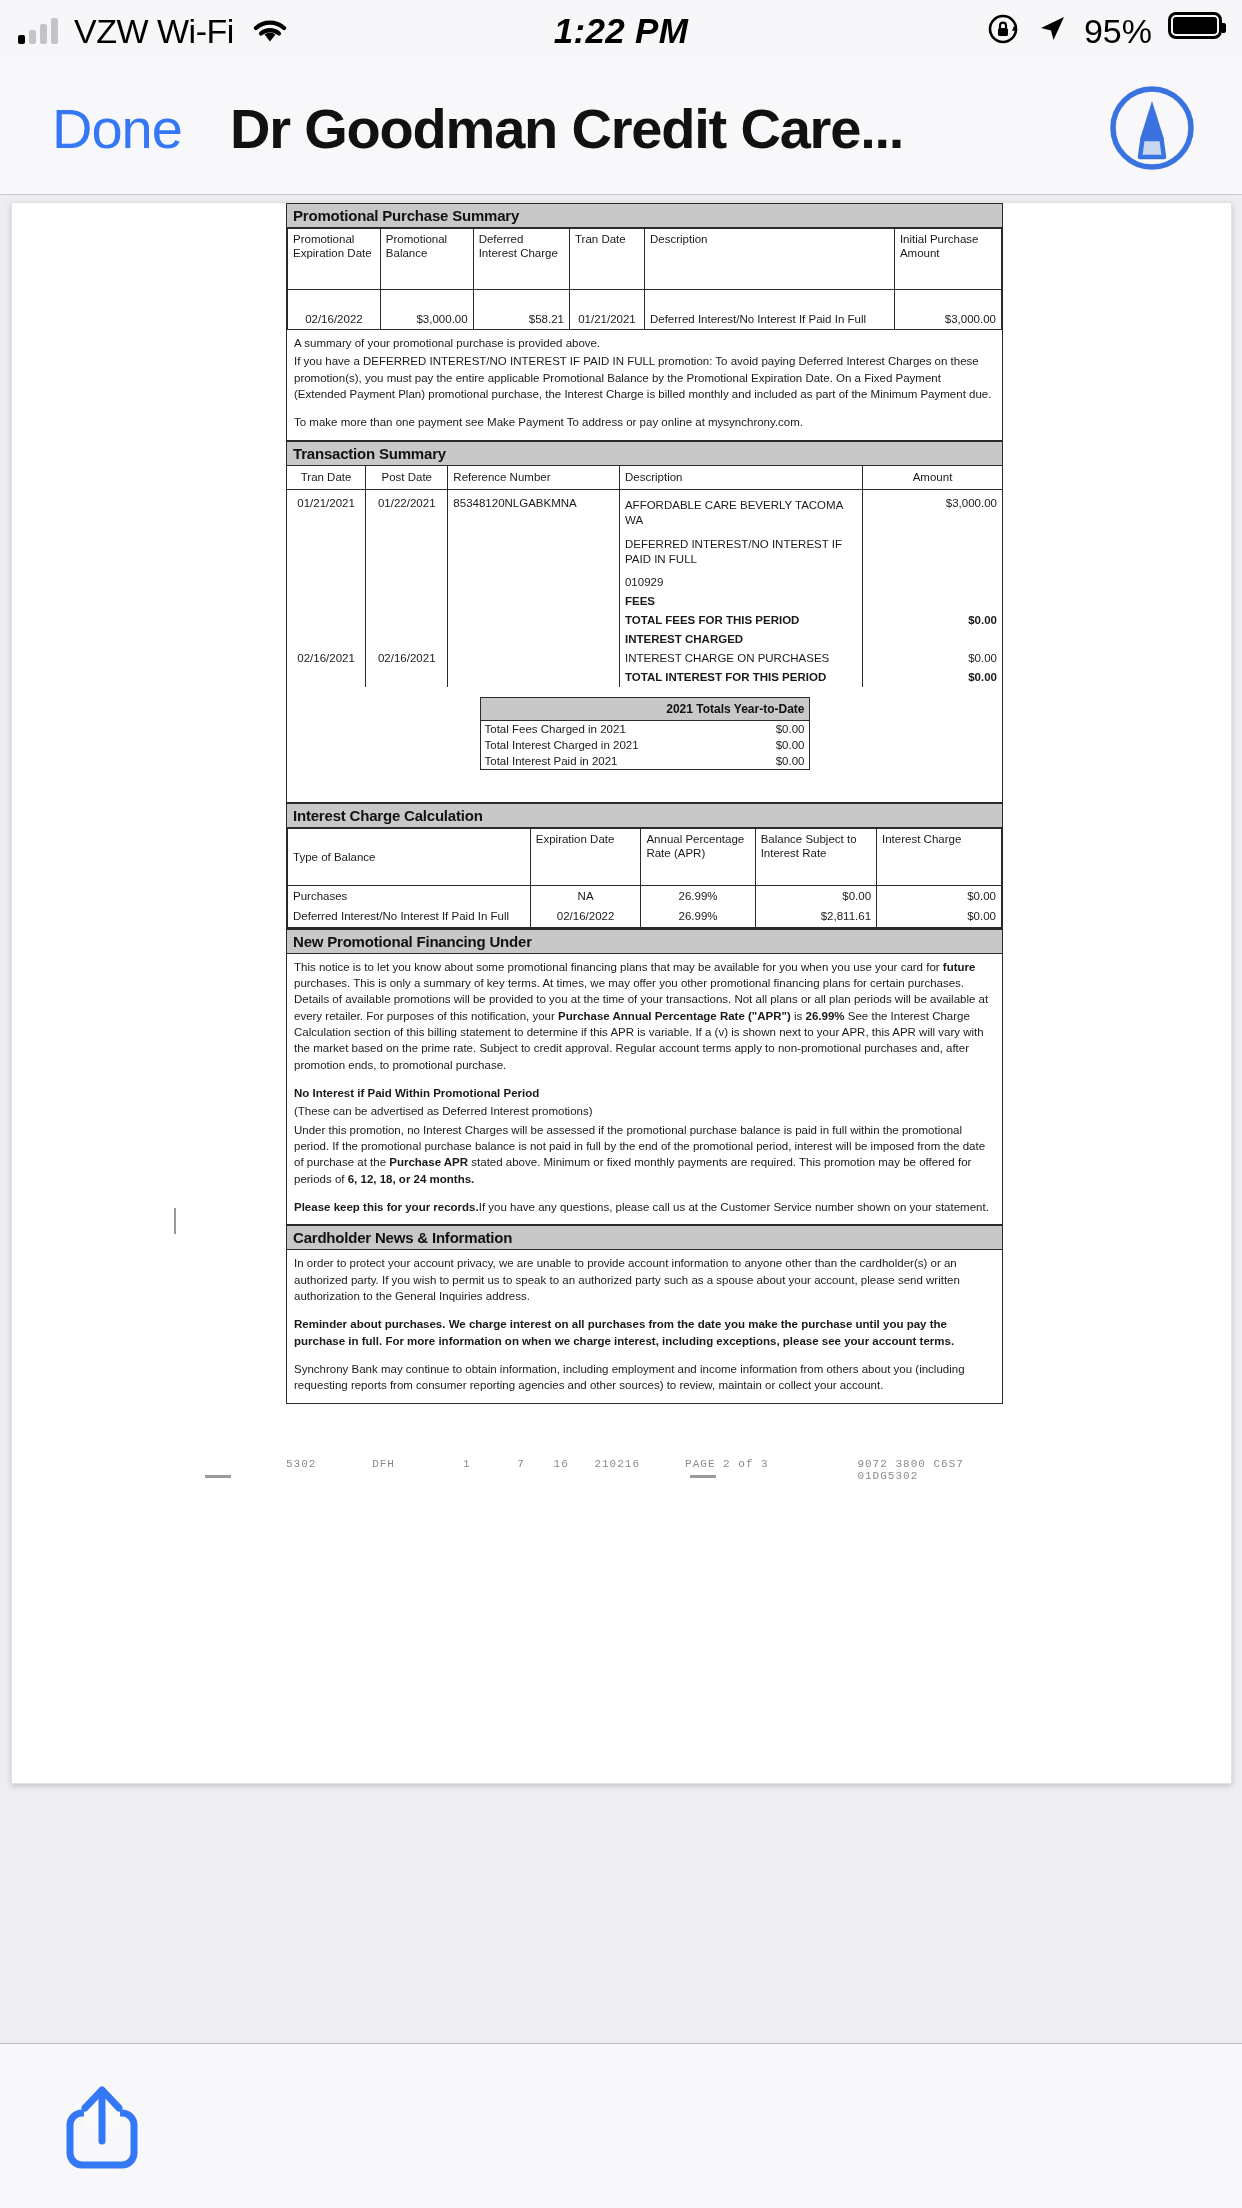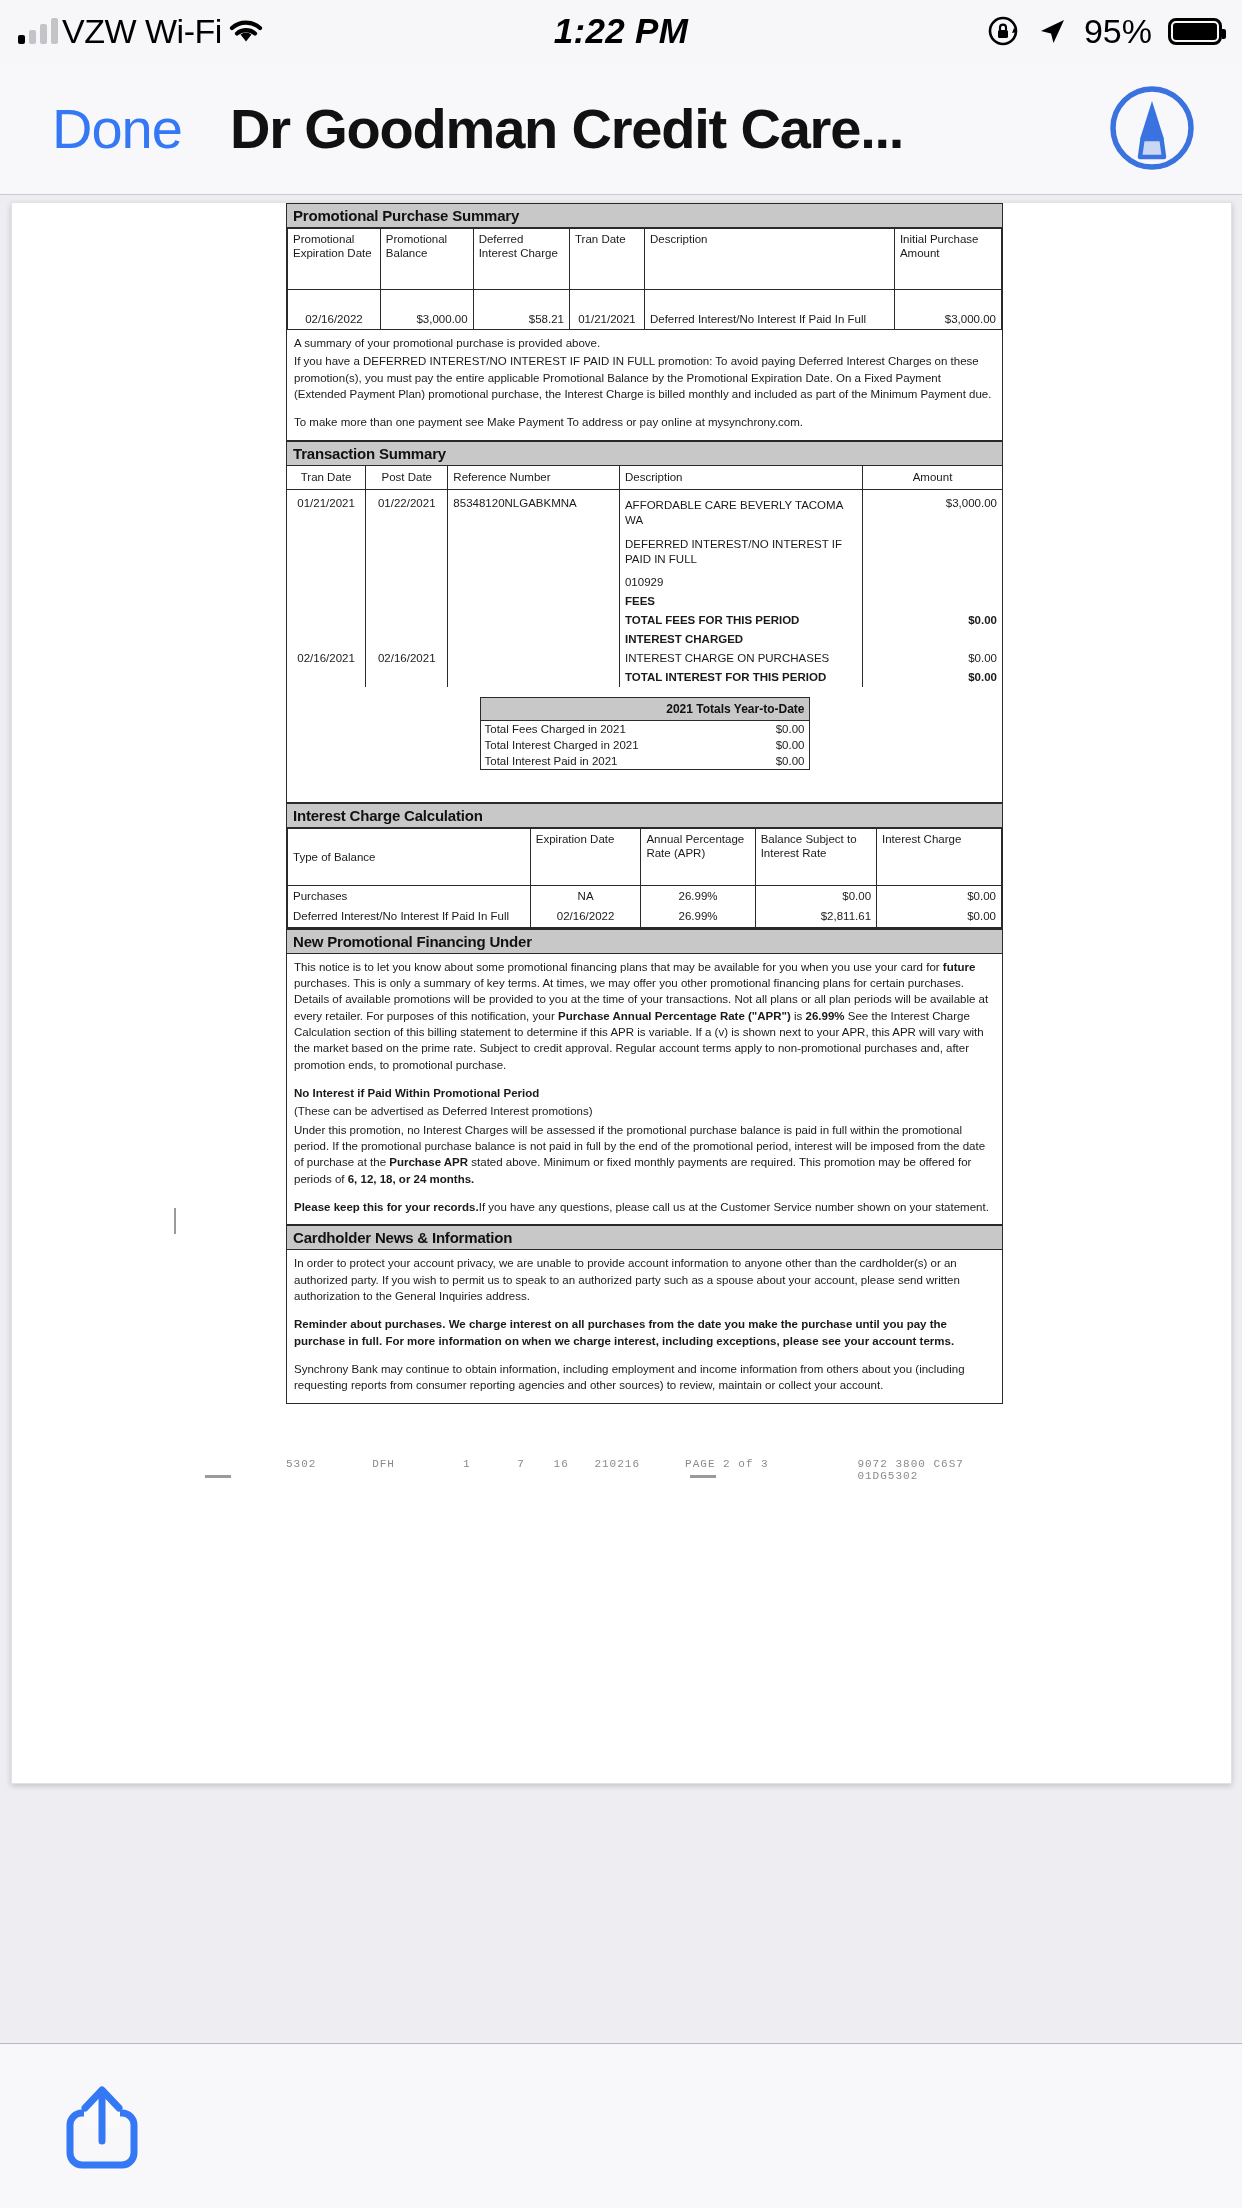--- a/index.html
+++ b/index.html
@@ -12,23 +12,23 @@
     -webkit-font-smoothing:antialiased;
   }
 
   
   .statusbar{
     position:absolute;left:0;top:0;width:1242px;height:62px;
     background:#f7f7f9;
     display:flex;align-items:center;
     font-size:34px;font-weight:600;color:#000;
   }
-  .sb-left{position:absolute;left:18px;display:flex;align-items:center;gap:4px;}
+  .sb-left{position:absolute;left:18px;display:flex;align-items:center;gap:16px;}
   .sb-center{position:absolute;left:0;width:1242px;text-align:center;font-size:35px;font-weight:600;letter-spacing:.3px;font-style:italic;}
-  .sb-right{position:absolute;right:20px;display:flex;align-items:center;gap:16px;}
+  .sb-right{position:absolute;right:20px;display:flex;align-items:flex-start;gap:16px;}
   .sigbars{display:flex;align-items:flex-end;gap:4px;height:26px;}
   .sigbars i{display:block;width:7px;background:#c4c4c8;border-radius:2px;}
   .sigbars i:nth-child(1){height:9px;background:#000;}
   .sigbars i:nth-child(2){height:14px;}
   .sigbars i:nth-child(3){height:20px;}
   .sigbars i:nth-child(4){height:26px;}
   .carrier{font-size:34px;font-weight:500;letter-spacing:-0.5px;}
   .batt{width:54px;height:27px;border:3px solid #000;border-radius:8px;position:relative;padding:2px;box-sizing:border-box;}
   .batt::after{content:"";position:absolute;right:-7px;top:8px;width:4px;height:10px;background:#000;border-radius:0 2px 2px 0;}
   .batt i{display:block;height:100%;width:100%;background:#000;border-radius:3px;}

